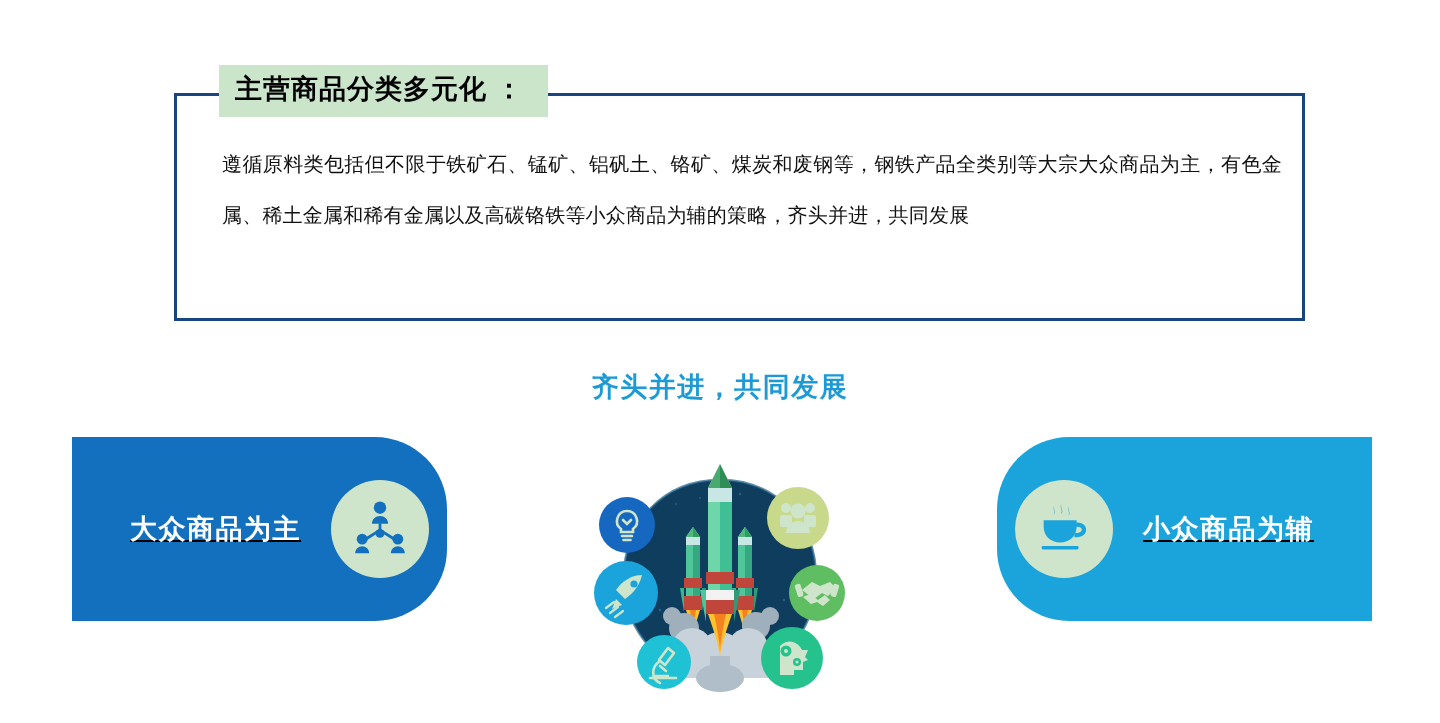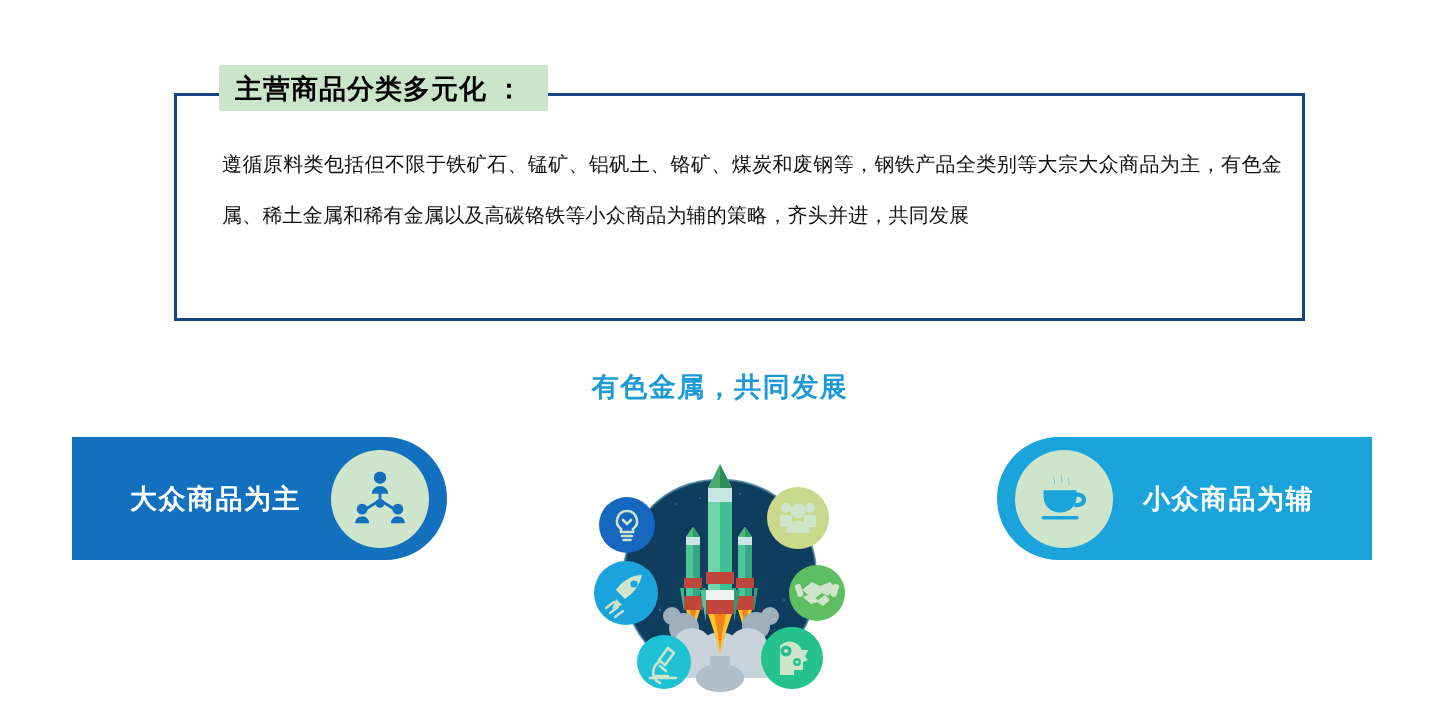--- a/index.html
+++ b/index.html
@@ -26,21 +26,21 @@
     border: 3px solid #17457F;
     box-sizing: border-box;
     background: transparent;
   }
 
   #panel-tag {
     position: absolute;
     left: 219px;
     top: 65px;
     background: #CBE5CB;
-    padding: 9px 24px 6px 16px;
+    padding: 9px 24px 12px 16px;
     font-size: 27px;
     font-weight: bold;
     letter-spacing: 1px;
     color: #000000;
     white-space: nowrap;
     line-height: 1.15;
   }
 
   #panel-body {
     position: absolute;
@@ -64,24 +64,25 @@
     text-align: center;
     font-size: 27px;
     font-weight: bold;
     color: #1B9AD6;
     letter-spacing: 1.5px;
   }
 
   
   .pill {
     position: absolute;
-    height: 123px;
+    height: 184px;
     display: flex;
     align-items: center;
     box-sizing: border-box;
+    text-decoration: underline;
   }
   #pill-left {
     left: 72px;
     top: 437px;
     width: 375px;
     background: #1270BE;
     border-radius: 0 72px 72px 0;
     padding-left: 28px;
     padding-right: 18px;
     justify-content: space-between;
@@ -127,21 +128,21 @@
 </style>
 </head>
 <body>
 
 <div id="info-panel"></div>
 
 <div id="panel-tag">主营商品分类多元化 ：</div>
 
 <div id="panel-body">遵循原料类包括但不限于铁矿石、锰矿、铝矾土、铬矿、煤炭和废钢等，钢铁产品全类别等大宗大众商品为主，有色金属、稀土金属和稀有金属以及高碳铬铁等小众商品为辅的策略，齐头并进，共同发展</div>
 
-<div id="center-headline">有色金属，共同发展</div>
+<div id="center-headline">齐头并进，共同发展</div>
 
 <div class="pill" id="pill-left">
   <div class="pill-label">大众商品为主</div>
   <div class="pill-badge">
     <svg width="62" height="62" viewBox="0 0 64 64">
       <g fill="#1270BE">
         <circle cx="32" cy="10" r="6.4"></circle>
         <path d="M23.6 26.5c0-4.6 3.8-8 8.4-8s8.4 3.4 8.4 8z"></path>
         <rect x="30.6" y="26" width="2.8" height="10"></rect>
         <path d="M32 31.5 L15 42 L16.6 44.6 L32 34.8 L47.4 44.6 L49 42 Z"></path>

